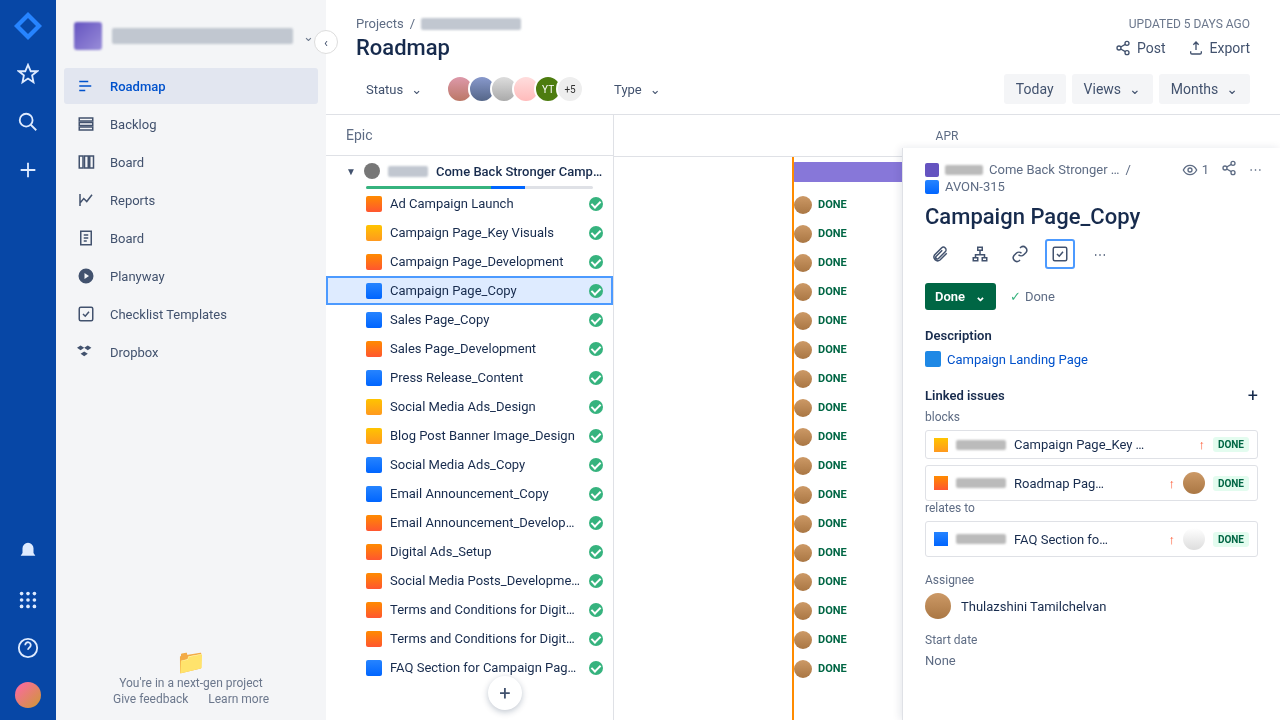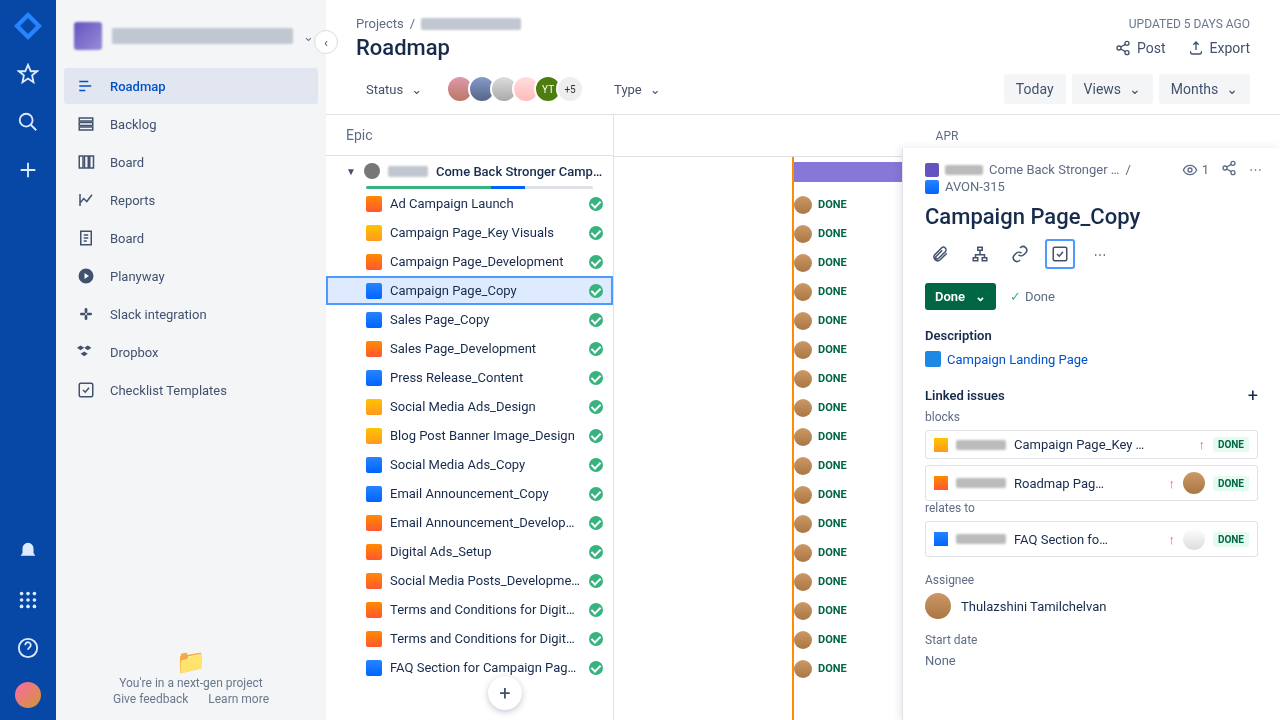--- a/index.html
+++ b/index.html
@@ -219,45 +219,34 @@
     <div class="nav-item">
       <span class="icon">
           <svg viewBox="0 0 24 24" width="18" height="18" fill="currentColor">
             <path d="M12 2a10 10 0 100 20 10 10 0 000-20zm-2 14V8l6 4z"></path>
           </svg>
         </span>
       <span>Planyway</span>
     </div>
     <div class="nav-item">
       <span class="icon">
-          <svg viewBox="0 0 24 24" width="16" height="16" fill="currentColor">
-            <rect x="3" y="10" width="8" height="4" rx="2"></rect>
-            <rect x="13" y="10" width="8" height="4" rx="2"></rect>
-            <rect x="10" y="3" width="4" height="8" rx="2"></rect>
-            <rect x="10" y="13" width="4" height="8" rx="2"></rect>
-          </svg>
-        </span>
-      <span>Slack integration</span>
-    </div>
-    <div class="nav-item">
-      <span class="icon">
-          <svg viewBox="0 0 24 24" width="18" height="18" fill="currentColor">
-            <path d="M6 4l6 4-6 4-6-4zM18 4l6 4-6 4-6-4zM12 14l6 4-6 4-6-4z" transform="scale(0.8)"></path>
-          </svg>
-        </span>
-      <span>Dropbox</span>
-    </div>
-    <div class="nav-item">
-      <span class="icon">
           <svg viewBox="0 0 24 24" width="18" height="18" fill="none" stroke="currentColor" stroke-width="2">
             <rect x="3" y="3" width="18" height="18" rx="2"></rect>
             <path d="M8 12l3 3 5-6"></path>
           </svg>
         </span>
       <span>Checklist Templates</span>
+    </div>
+    <div class="nav-item">
+      <span class="icon">
+          <svg viewBox="0 0 24 24" width="18" height="18" fill="currentColor">
+            <path d="M6 4l6 4-6 4-6-4zM18 4l6 4-6 4-6-4zM12 14l6 4-6 4-6-4z" transform="scale(0.8)"></path>
+          </svg>
+        </span>
+      <span>Dropbox</span>
     </div>
   </div>
   <div class="sidebar-footer">
     <div class="folder-icon">📁</div>
     <div>You're in a next-gen project</div>
     <div class="links">
       <span>Give feedback</span>
       <span>Learn more</span>
     </div>
   </div>

